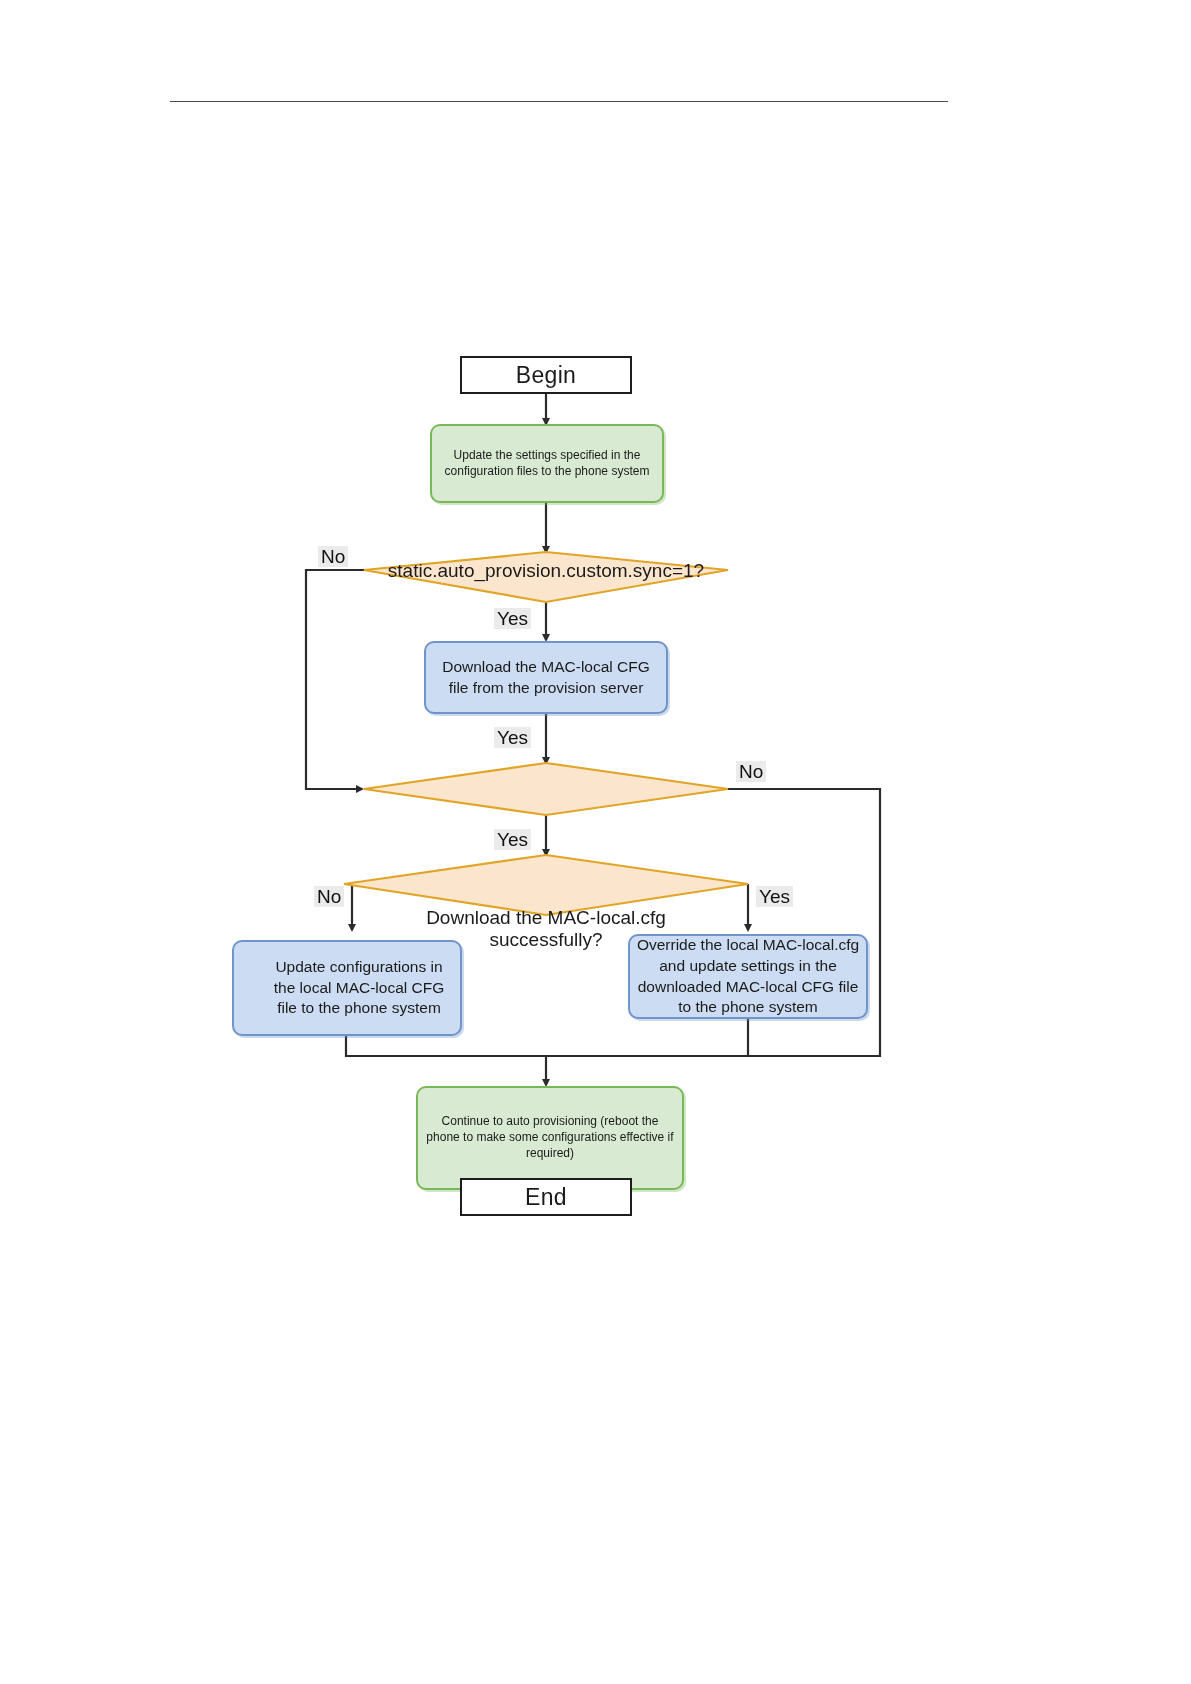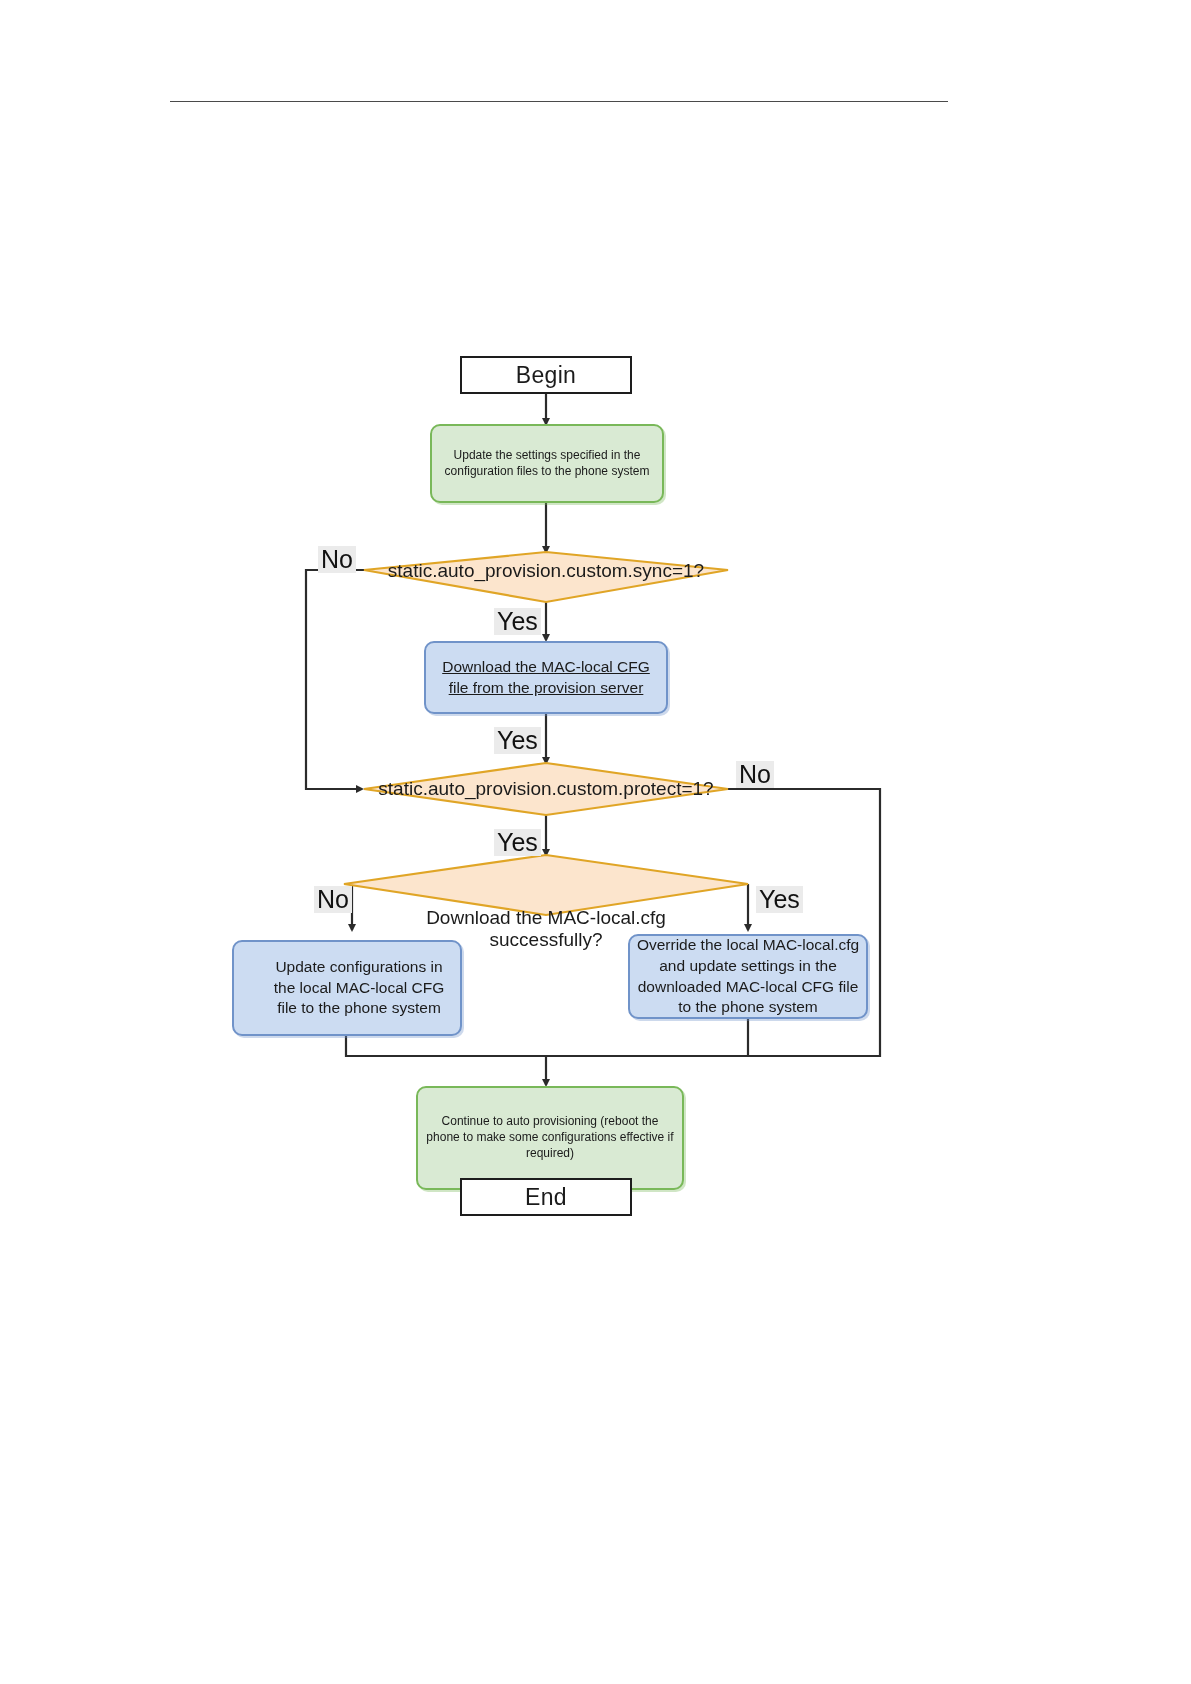--- a/index.html
+++ b/index.html
@@ -24,21 +24,21 @@
 
   .proc-blue{border:2px solid #7093c9;border-radius:10px;background:#ccdcf2;
              font-size:15.5px;line-height:1.33;
              box-shadow:2px 2px 0 rgba(112,147,201,.35);}
 
   .decision-label{position:absolute;display:flex;align-items:center;
                   justify-content:center;font-size:19px;color:#1b1b1b;
                   text-align:center;pointer-events:none;}
 
   .edge-label{position:absolute;background:#ebebeb;color:#111;
-              font-size:25px;line-height:1;padding:1px 3px;}
+              font-size:19px;line-height:1;padding:1px 3px;}
 
   .node span{display:block;padding:0 6px;}
 </style>
 </head>
 <body>
 
 <div class="page-rule"></div>
 
 <div class="canvas">
 
@@ -92,29 +92,26 @@
   <div class="node proc-green" style="left:430px;top:424px;width:234px;height:79px;">
     <span>Update the settings specified in the configuration files to the phone system</span>
   </div>
 
   <div class="decision-label" style="left:388px;top:557px;width:316px;height:28px;">
     <span>static.auto_provision.custom.sync=1?</span>
   </div>
   <div class="edge-label" style="left:318px;top:546px;">No</div>
   <div class="edge-label" style="left:494px;top:608px;">Yes</div>
 
-  <div class="node proc-blue" style="left:424px;top:641px;width:244px;height:73px;text-decoration:underline;">
+  <div class="node proc-blue" style="left:424px;top:641px;width:244px;height:73px;">
     <span>Download the MAC-local CFG file from the provision server</span>
   </div>
 
   <div class="edge-label" style="left:494px;top:727px;">Yes</div>
 
-  <div class="decision-label" style="left:388px;top:775px;width:316px;height:28px;">
-    <span>static.auto_provision.custom.protect=1?</span>
-  </div>
   <div class="edge-label" style="left:736px;top:761px;">No</div>
   <div class="edge-label" style="left:494px;top:829px;">Yes</div>
 
   <div class="decision-label" style="left:378px;top:916px;width:336px;height:26px;">
     <span>Download the MAC-local.cfg successfully?</span>
   </div>
   <div class="edge-label" style="left:314px;top:886px;">No</div>
   <div class="edge-label" style="left:756px;top:886px;">Yes</div>
 
   <div class="node proc-blue" style="left:232px;top:940px;width:230px;height:96px;padding-left:24px;">

